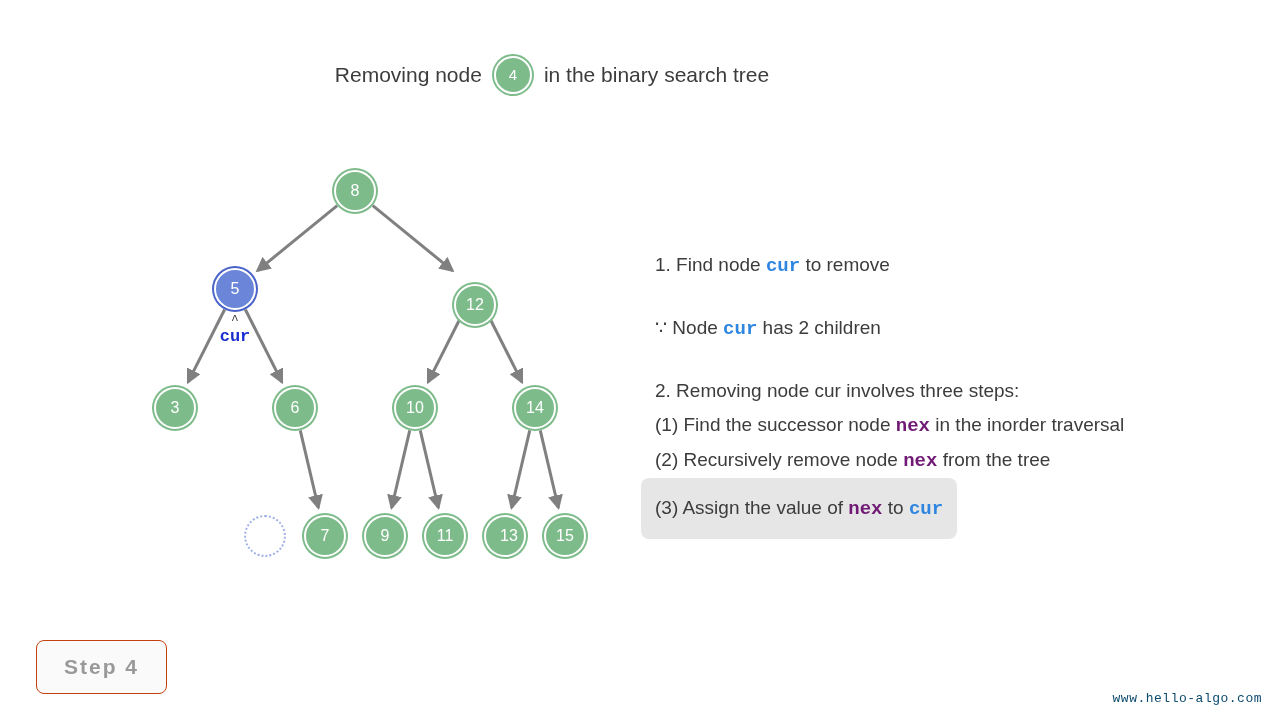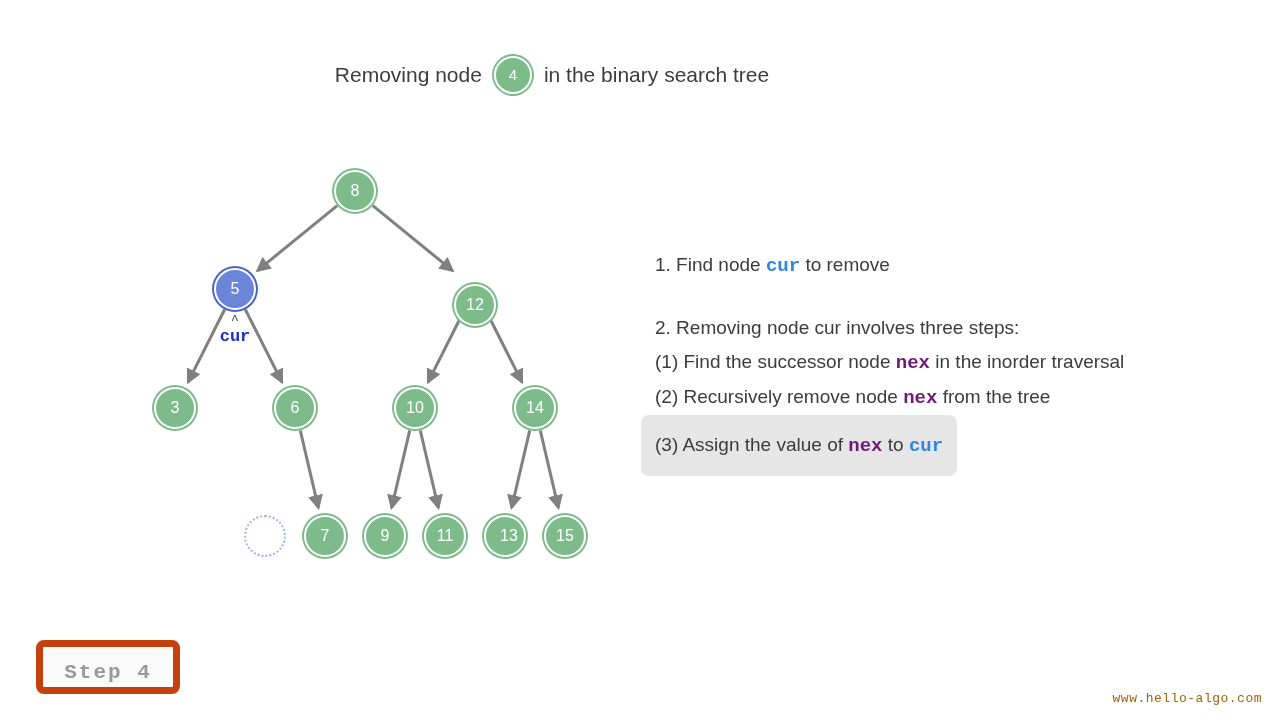--- a/index.html
+++ b/index.html
@@ -140,43 +140,43 @@
     margin-left: -14px;
     display: inline-block;
     line-height: 28px;
   }
 
   
   #step-badge {
     position: absolute;
     left: 36px;
     top: 640px;
-    width: 144px;
+    width: 131px;
     height: 54px;
     box-sizing: border-box;
-    border: 7px solid #c2410c;
+    border: 1px solid #c2410c;
     border-radius: 8px;
     background: #fafafa;
-    font-family: Liberation Mono, monospace;
+    font-family: Liberation Sans, sans-serif;
     font-weight: bold;
     font-size: 21px;
     letter-spacing: 2px;
     color: #999999;
     text-align: center;
     line-height: 52px;
   }
 
   
   #watermark {
     position: absolute;
     right: 18px;
     bottom: 14px;
     font-family: "Liberation Mono", monospace;
     font-size: 13px;
-    color: #a16207;
+    color: #0c4a6e;
     letter-spacing: 0.5px;
   }
 </style>
 </head>
 <body>
 
 <div id="title">
   <span class="t-seg">Removing node</span><span class="title-node">4</span><span class="t-seg">in the binary search tree</span>
 </div>
 
@@ -223,20 +223,23 @@
     <div id="cur-label">cur</div>
   </div>
 </div>
 
 <div id="panel">
 
   <div class="line gap-after">
     <span>1. Find node </span><span class="kw cur">cur</span><span> to remove</span>
   </div>
 
+  <div class="line gap-after">
+    <span>∵ Node </span><span class="kw cur">cur</span><span> has 2 children</span>
+  </div>
 
   <div class="line">
     <span>2. Removing node cur involves three steps:</span>
   </div>
 
   <div class="line">
     <span>(1) Find the successor node </span><span class="kw nex">nex</span><span> in the inorder traversal</span>
   </div>
 
   <div class="line">

